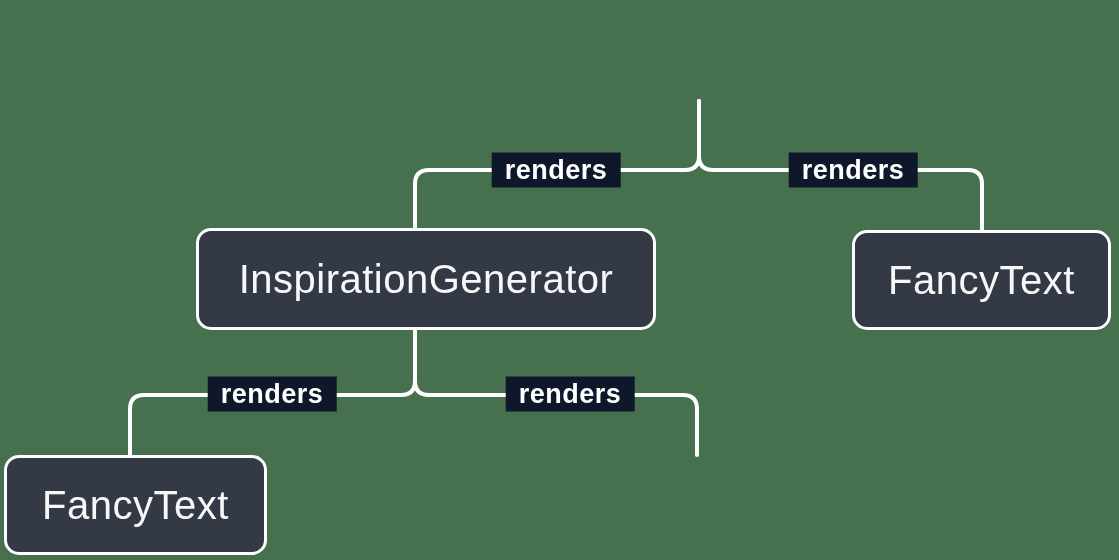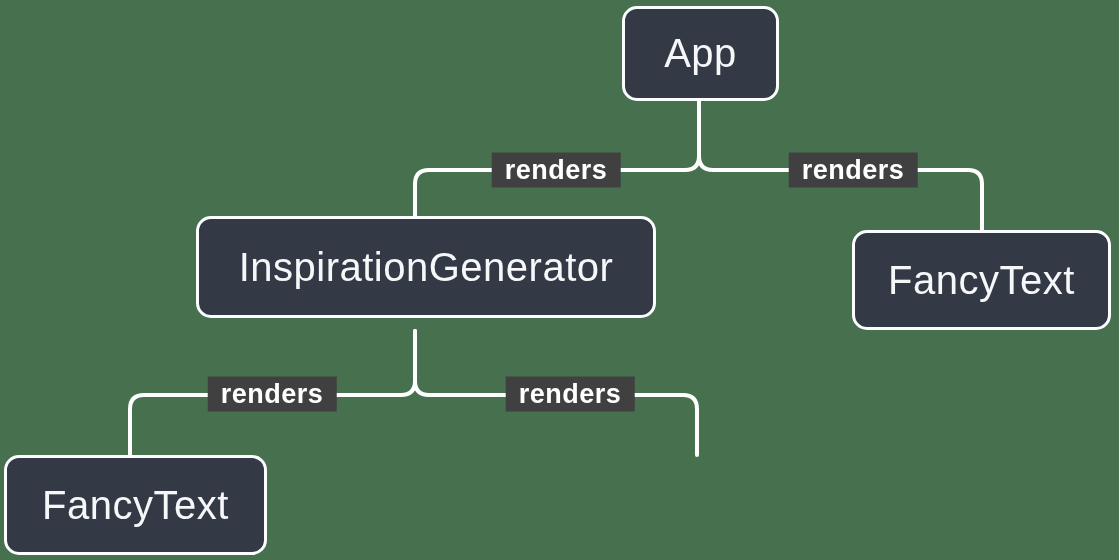--- a/index.html
+++ b/index.html
@@ -37,28 +37,28 @@
     display: flex;
     align-items: center;
     justify-content: center;
     color: #F6F7F9;
     font-size: 40px;
     font-weight: 500;
     letter-spacing: 0.5px;
     white-space: nowrap;
   }
   .node-app            { left: 622px; top: 6px;   width: 157px; height: 95px; }
-  .node-inspiration    { left: 196px; top: 216px; width: 460px; height: 102px; text-align: center; }
+  .node-inspiration    { left: 196px; top: 228px; width: 460px; height: 102px; text-align: center; }
   .node-fancy-right    { left: 852px; top: 230px; width: 259px; height: 100px; }
   .node-fancy-left     { left: 4px;   top: 455px; width: 263px; height: 100px; }
   .node-copyright      { left: 568px; top: 455px; width: 263px; height: 98px; }
   .edge-label {
     position: absolute;
     transform: translate(-50%, -50%);
-    background: #404040;
+    background: #0f172a;
     color: #FFFFFF;
     font-size: 27px;
     font-weight: 600;
     letter-spacing: 0.5px;
     padding: 2px 13px;
     white-space: nowrap;
   }
   .label-top-left     { left: 556px; top: 170px; }
   .label-top-right    { left: 853px; top: 170px; }
   .label-bottom-left  { left: 272px; top: 394px; }
@@ -77,21 +77,20 @@
   </svg>
 
   <div class="edge-label label-top-left">renders</div>
 
   <div class="edge-label label-top-right">renders</div>
 
   <div class="edge-label label-bottom-left">renders</div>
 
   <div class="edge-label label-bottom-right">renders</div>
 
-  <div class="node node-app">App</div>
 
   <div class="node node-inspiration">InspirationGenerator</div>
 
   <div class="node node-fancy-right">FancyText</div>
 
   <div class="node node-fancy-left">FancyText</div>
 
 
 </div>
 

